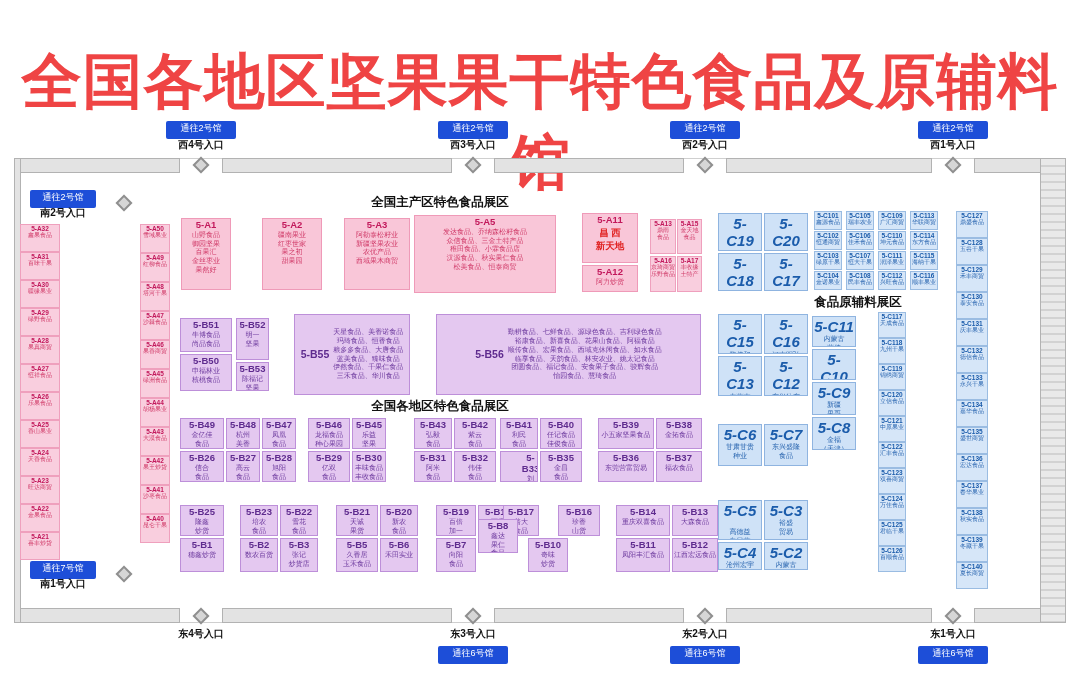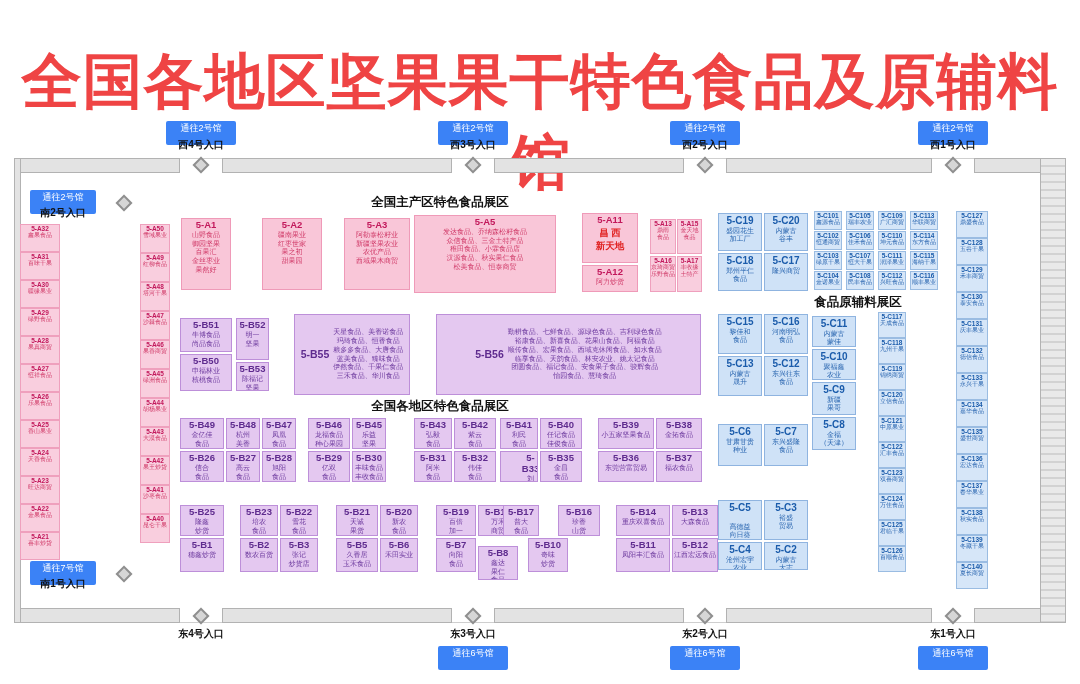--- a/index.html
+++ b/index.html
@@ -1,20 +1,20 @@
 <!DOCTYPE html>
 <html><head>
 <meta charset="utf-8">
 <style>
   html,body{margin:0;padding:0;background:#fff;}
   body{font-family:"Liberation Sans","DejaVu Sans",sans-serif;}
   .stage{position:relative;width:1080px;height:684px;background:#fff;overflow:hidden;}
   .title{position:absolute;top:2px;left:0;width:100%;text-align:center;
          font-size:60px;font-weight:900;color:#ef4444;letter-spacing:1px;}
-  .badge{position:absolute;height:24px;background:#3b82f6;color:#fff;font-size:9px;
+  .badge{position:absolute;height:18px;background:#1d4ed8;color:#fff;font-size:9px;
          line-height:14px;text-align:center;border-radius:2px;}
   .ent-label{position:absolute;font-size:10px;color:#111;text-align:center;font-weight:bold;}
   .hall{position:absolute;left:14px;top:158px;width:1052px;height:465px;border:1px solid #cfcfcf;box-sizing:border-box;}
   .wall{position:absolute;background:#e3e3e3;border:1px solid #b2b2b2;box-sizing:border-box;}
   .wall.stairs{background:repeating-linear-gradient(180deg,#e9e9e9 0 6px,#d2d2d2 6px 8px);}
   .door{position:absolute;width:12px;height:12px;background:#d6d6d6;border:2px solid #8f8f8f;
         transform:rotate(45deg);box-sizing:border-box;}
   .section-label{position:absolute;font-size:12.5px;font-weight:bold;color:#111;text-align:center;}
   .booth{position:absolute;box-sizing:border-box;display:flex;flex-direction:column;align-items:center;
          justify-content:flex-start;text-align:center;overflow:hidden;padding:1px;}
@@ -22,21 +22,21 @@
   .booth .bname{white-space:pre-line;line-height:1.25;}
   .booth.row{flex-direction:row;justify-content:center;align-items:center;gap:4px;}
   .booth.row .bid{font-size:10.5px;}
   .t-a{background:#f9c6d8;border:1px solid #ef9ab8;}
   .t-a .bid{color:#c2185b;font-size:9.5px;}
   .t-a .bname{color:#d03a68;font-size:7px;}
   .t-b{background:#e4c8f0;border:1px solid #bd8fd9;}
   .t-b .bid{color:#5e2b8e;font-size:9.5px;}
   .t-b .bname{color:#6d3a9e;font-size:7px;}
   .t-c{background:#cfe2f7;border:1px solid #8fb4e0;}
-  .t-c .bid{color:#1b5cab;font-size:10px;}
+  .t-c .bid{color:#1b5cab;font-size:15px;font-style:italic;}
   .t-c .bname{color:#2a66b0;font-size:7px;}
   .t-ax{background:#f9cede;border:1px solid #efa0bd;padding:0;}
   .t-ax .bid{color:#c2185b;font-size:6.5px;}
   .t-ax .bname{color:#d03a68;font-size:6px;line-height:1.1;}
   .t-cx{background:#d6e6f8;border:1px solid #9abce2;padding:0;}
   .t-cx .bid{color:#1b5cab;font-size:6.5px;}
   .t-cx .bname{color:#2a66b0;font-size:6px;line-height:1.1;}
   .booth.accent .bname{color:#e02020;font-size:9.5px;font-weight:bold;line-height:1.4;}
 </style>
 </head>
@@ -466,21 +466,21 @@
     </div>
     <div class="booth t-b" style="left: 380px; top: 538px; width: 38px; height: 34px;">
       <div class="bid">5-B6</div>
       <div class="bname">禾田实业</div>
     </div>
     <div class="booth t-b" style="left: 436px; top: 538px; width: 40px; height: 34px;">
       <div class="bid">5-B7</div>
       <div class="bname">向阳
 食品</div>
     </div>
-    <div class="booth t-b" style="left: 478px; top: 546px; width: 40px; height: 34px;">
+    <div class="booth t-b" style="left: 478px; top: 519px; width: 40px; height: 34px;">
       <div class="bid">5-B8</div>
       <div class="bname">鑫达
 果仁
 食品</div>
     </div>
     <div class="booth t-b" style="left: 528px; top: 538px; width: 40px; height: 34px;">
       <div class="bid">5-B10</div>
       <div class="bname">奇味
 炒货</div>
     </div>

